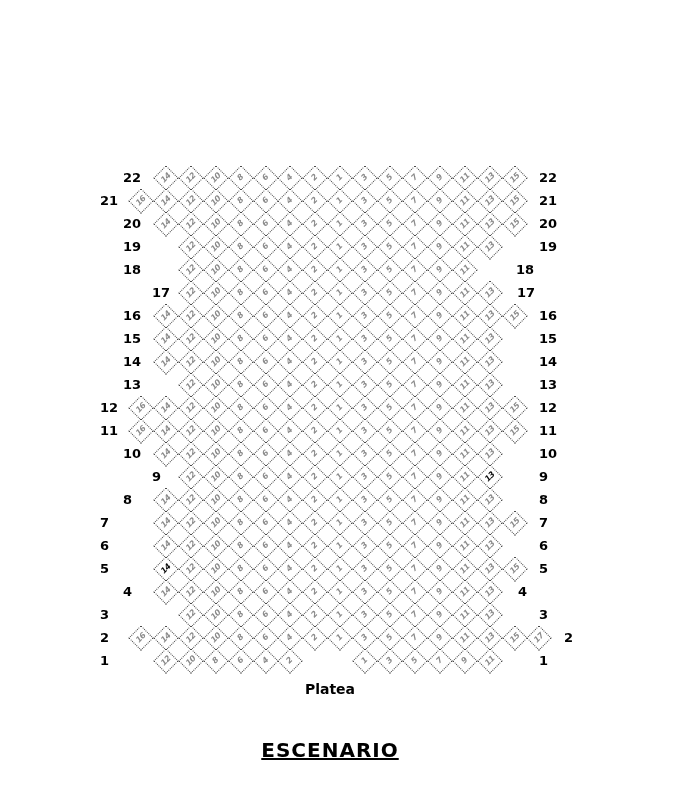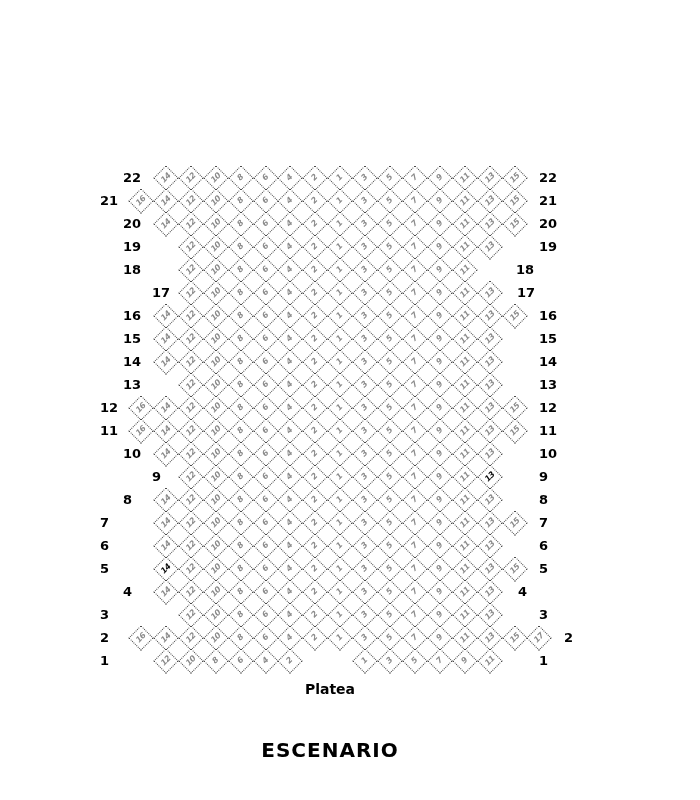--- a/index.html
+++ b/index.html
@@ -1015,14 +1015,14 @@
         <span>7</span>
       </div>
       <div class="seat" style="left: 455.7px; top: 652px;">
         <span>9</span>
       </div>
       <div class="seat" style="left: 480.6px; top: 652px;">
         <span>11</span>
       </div>
     </div>
   <div id="platea-label" class="bottom-label" style="left:330px;top:681px;">Platea</div>
-  <div id="escenario-label" class="bottom-label" style="left:330px;top:738px;">ESCENARIO</div>
+  <div id="escenario-label" class="bottom-label" style="left:330px;top:738px;text-decoration:underline;">ESCENARIO</div>
 </div>
 
 </body></html>

